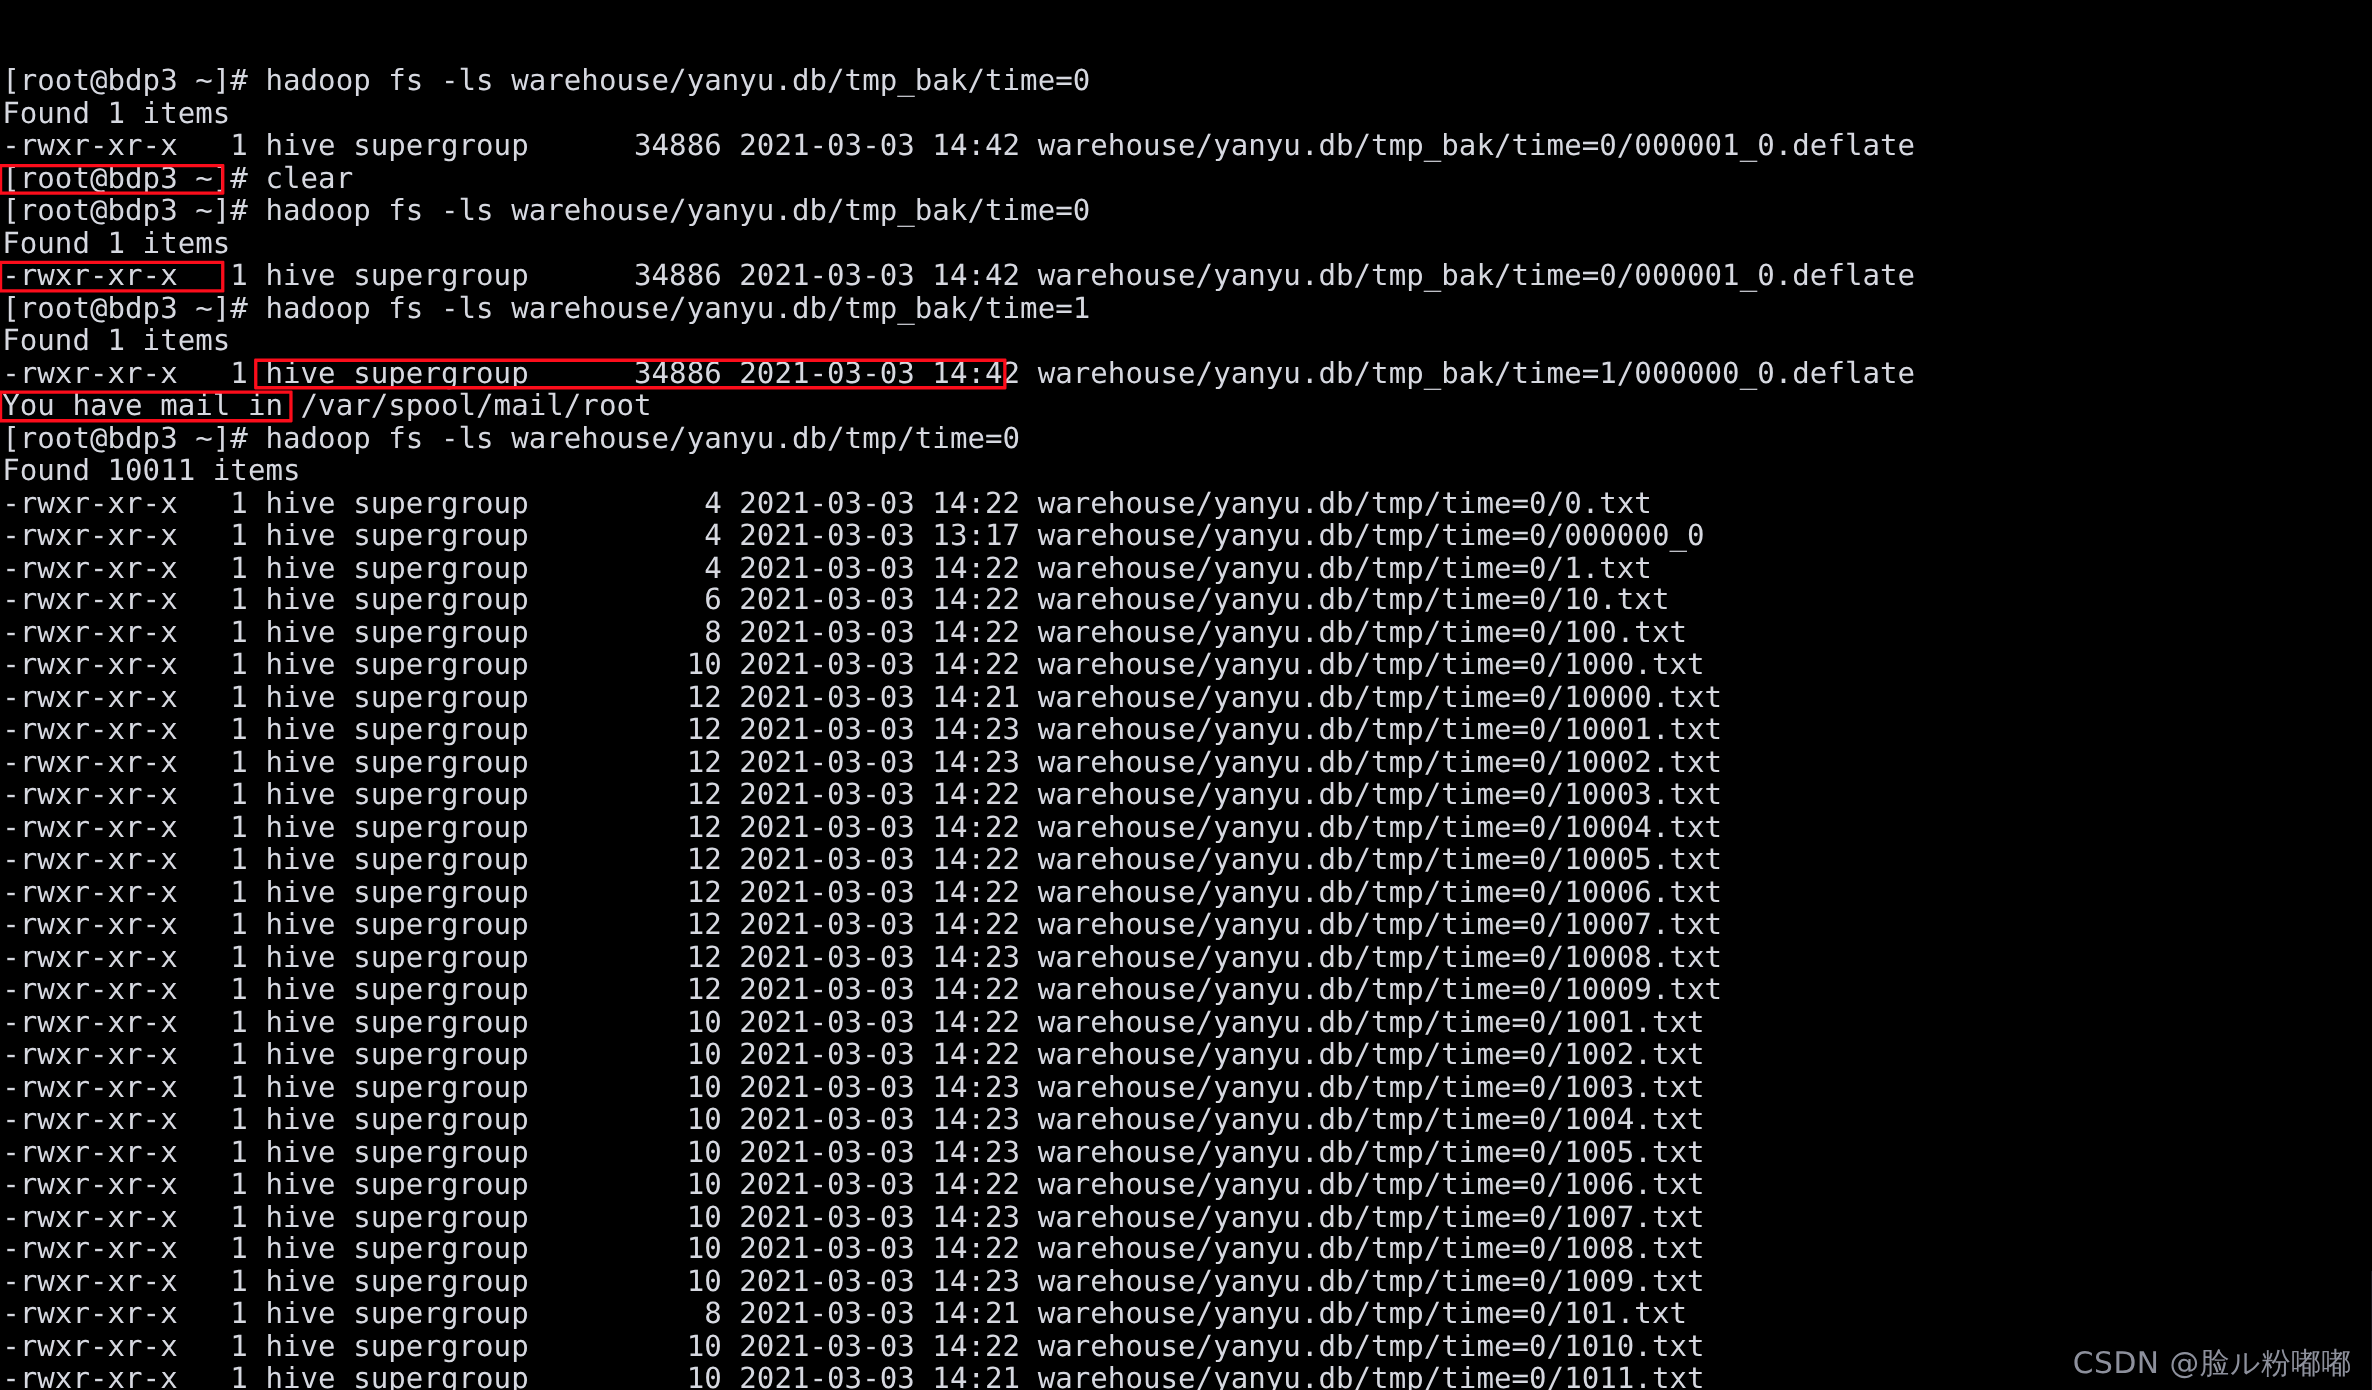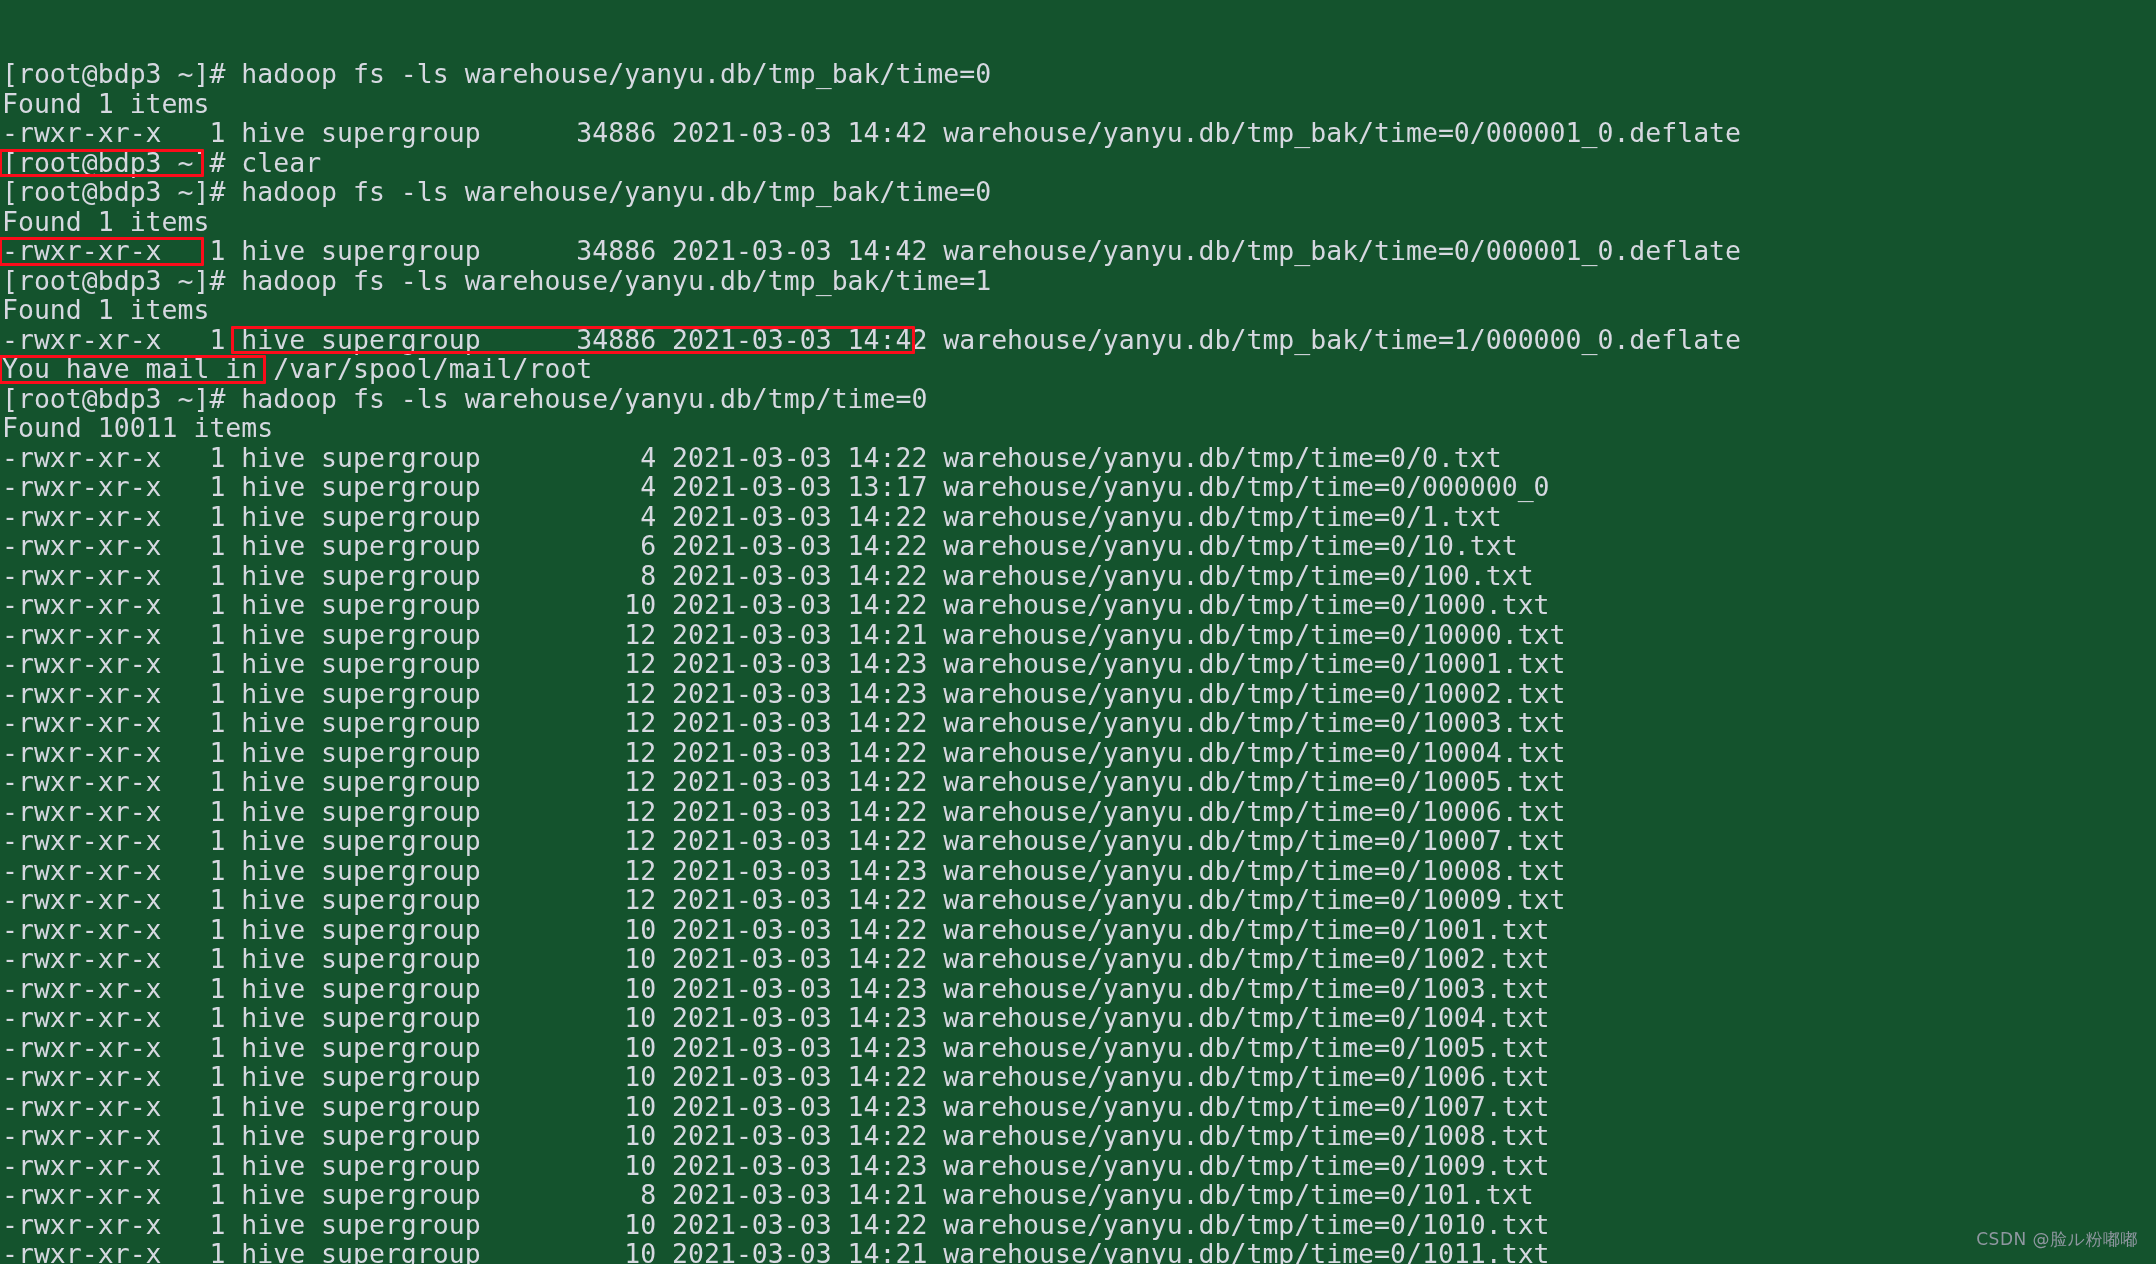--- a/index.html
+++ b/index.html
@@ -5,21 +5,21 @@
 <style>
   html, body {
     margin: 0;
     padding: 0;
     background: #2b2e3b;
   }
   #terminal {
     position: relative;
     width: 2156px;
     height: 1264px;
-    background: #14532d;
+    background: #000000;
     overflow: hidden;
     font-family: "DejaVu Sans Mono", "Liberation Mono", monospace;
     font-size: 26.5px;
     line-height: 29.5px;
     color: #d6d8e0;
     box-sizing: border-box;
     padding: 0px 0 0 2px;
     white-space: pre;
     letter-spacing: 0px;
   }
@@ -36,21 +36,21 @@
     box-sizing: border-box;
     pointer-events: none;
     border-radius: 1px;
   }
   #watermark {
     position: absolute;
     right: 18px;
     bottom: 10px;
     color: #9a9daa;
     font-family: "DejaVu Sans", "Liberation Sans", sans-serif;
-    font-size: 17px;
+    font-size: 27px;
     letter-spacing: 0.5px;
     opacity: 0.92;
     white-space: pre;
   }
 </style>
 </head>
 <body>
 
 <div id="terminal">
   <div id="lines"><div class="line">[root@bdp3 ~]# hadoop fs -ls warehouse/yanyu.db/tmp_bak/time=0</div><div class="line">Found 1 items</div><div class="line">-rwxr-xr-x   1 hive supergroup      34886 2021-03-03 14:42 warehouse/yanyu.db/tmp_bak/time=0/000001_0.deflate</div><div class="line">[root@bdp3 ~]# clear</div><div class="line">[root@bdp3 ~]# hadoop fs -ls warehouse/yanyu.db/tmp_bak/time=0</div><div class="line">Found 1 items</div><div class="line">-rwxr-xr-x   1 hive supergroup      34886 2021-03-03 14:42 warehouse/yanyu.db/tmp_bak/time=0/000001_0.deflate</div><div class="line">[root@bdp3 ~]# hadoop fs -ls warehouse/yanyu.db/tmp_bak/time=1</div><div class="line">Found 1 items</div><div class="line">-rwxr-xr-x   1 hive supergroup      34886 2021-03-03 14:42 warehouse/yanyu.db/tmp_bak/time=1/000000_0.deflate</div><div class="line">You have mail in /var/spool/mail/root</div><div class="line">[root@bdp3 ~]# hadoop fs -ls warehouse/yanyu.db/tmp/time=0</div><div class="line">Found 10011 items</div><div class="line">-rwxr-xr-x   1 hive supergroup          4 2021-03-03 14:22 warehouse/yanyu.db/tmp/time=0/0.txt</div><div class="line">-rwxr-xr-x   1 hive supergroup          4 2021-03-03 13:17 warehouse/yanyu.db/tmp/time=0/000000_0</div><div class="line">-rwxr-xr-x   1 hive supergroup          4 2021-03-03 14:22 warehouse/yanyu.db/tmp/time=0/1.txt</div><div class="line">-rwxr-xr-x   1 hive supergroup          6 2021-03-03 14:22 warehouse/yanyu.db/tmp/time=0/10.txt</div><div class="line">-rwxr-xr-x   1 hive supergroup          8 2021-03-03 14:22 warehouse/yanyu.db/tmp/time=0/100.txt</div><div class="line">-rwxr-xr-x   1 hive supergroup         10 2021-03-03 14:22 warehouse/yanyu.db/tmp/time=0/1000.txt</div><div class="line">-rwxr-xr-x   1 hive supergroup         12 2021-03-03 14:21 warehouse/yanyu.db/tmp/time=0/10000.txt</div><div class="line">-rwxr-xr-x   1 hive supergroup         12 2021-03-03 14:23 warehouse/yanyu.db/tmp/time=0/10001.txt</div><div class="line">-rwxr-xr-x   1 hive supergroup         12 2021-03-03 14:23 warehouse/yanyu.db/tmp/time=0/10002.txt</div><div class="line">-rwxr-xr-x   1 hive supergroup         12 2021-03-03 14:22 warehouse/yanyu.db/tmp/time=0/10003.txt</div><div class="line">-rwxr-xr-x   1 hive supergroup         12 2021-03-03 14:22 warehouse/yanyu.db/tmp/time=0/10004.txt</div><div class="line">-rwxr-xr-x   1 hive supergroup         12 2021-03-03 14:22 warehouse/yanyu.db/tmp/time=0/10005.txt</div><div class="line">-rwxr-xr-x   1 hive supergroup         12 2021-03-03 14:22 warehouse/yanyu.db/tmp/time=0/10006.txt</div><div class="line">-rwxr-xr-x   1 hive supergroup         12 2021-03-03 14:22 warehouse/yanyu.db/tmp/time=0/10007.txt</div><div class="line">-rwxr-xr-x   1 hive supergroup         12 2021-03-03 14:23 warehouse/yanyu.db/tmp/time=0/10008.txt</div><div class="line">-rwxr-xr-x   1 hive supergroup         12 2021-03-03 14:22 warehouse/yanyu.db/tmp/time=0/10009.txt</div><div class="line">-rwxr-xr-x   1 hive supergroup         10 2021-03-03 14:22 warehouse/yanyu.db/tmp/time=0/1001.txt</div><div class="line">-rwxr-xr-x   1 hive supergroup         10 2021-03-03 14:22 warehouse/yanyu.db/tmp/time=0/1002.txt</div><div class="line">-rwxr-xr-x   1 hive supergroup         10 2021-03-03 14:23 warehouse/yanyu.db/tmp/time=0/1003.txt</div><div class="line">-rwxr-xr-x   1 hive supergroup         10 2021-03-03 14:23 warehouse/yanyu.db/tmp/time=0/1004.txt</div><div class="line">-rwxr-xr-x   1 hive supergroup         10 2021-03-03 14:23 warehouse/yanyu.db/tmp/time=0/1005.txt</div><div class="line">-rwxr-xr-x   1 hive supergroup         10 2021-03-03 14:22 warehouse/yanyu.db/tmp/time=0/1006.txt</div><div class="line">-rwxr-xr-x   1 hive supergroup         10 2021-03-03 14:23 warehouse/yanyu.db/tmp/time=0/1007.txt</div><div class="line">-rwxr-xr-x   1 hive supergroup         10 2021-03-03 14:22 warehouse/yanyu.db/tmp/time=0/1008.txt</div><div class="line">-rwxr-xr-x   1 hive supergroup         10 2021-03-03 14:23 warehouse/yanyu.db/tmp/time=0/1009.txt</div><div class="line">-rwxr-xr-x   1 hive supergroup          8 2021-03-03 14:21 warehouse/yanyu.db/tmp/time=0/101.txt</div><div class="line">-rwxr-xr-x   1 hive supergroup         10 2021-03-03 14:22 warehouse/yanyu.db/tmp/time=0/1010.txt</div><div class="line">-rwxr-xr-x   1 hive supergroup         10 2021-03-03 14:21 warehouse/yanyu.db/tmp/time=0/1011.txt</div></div>

